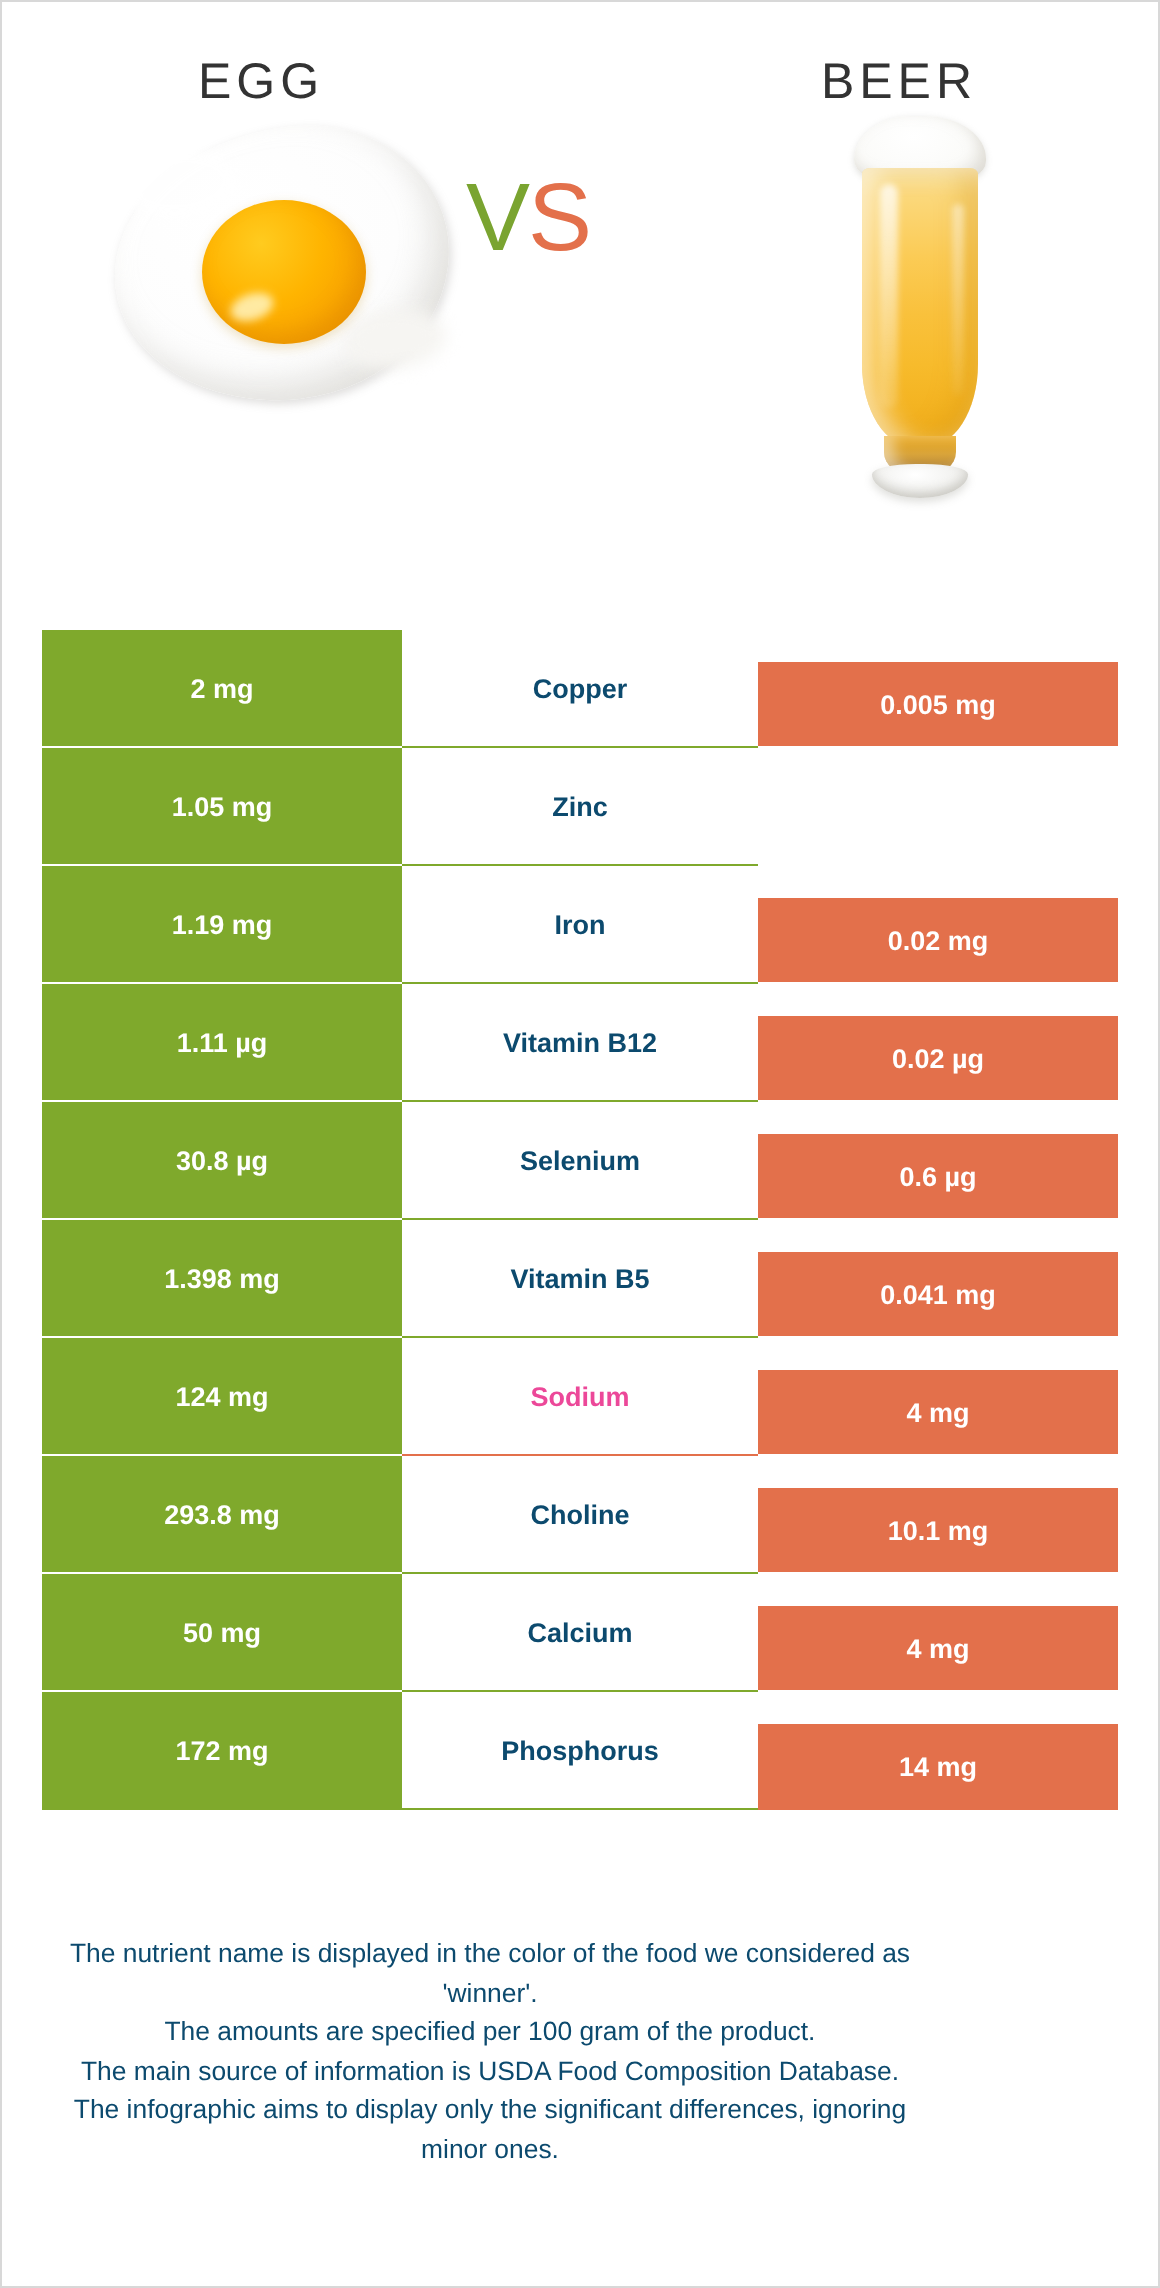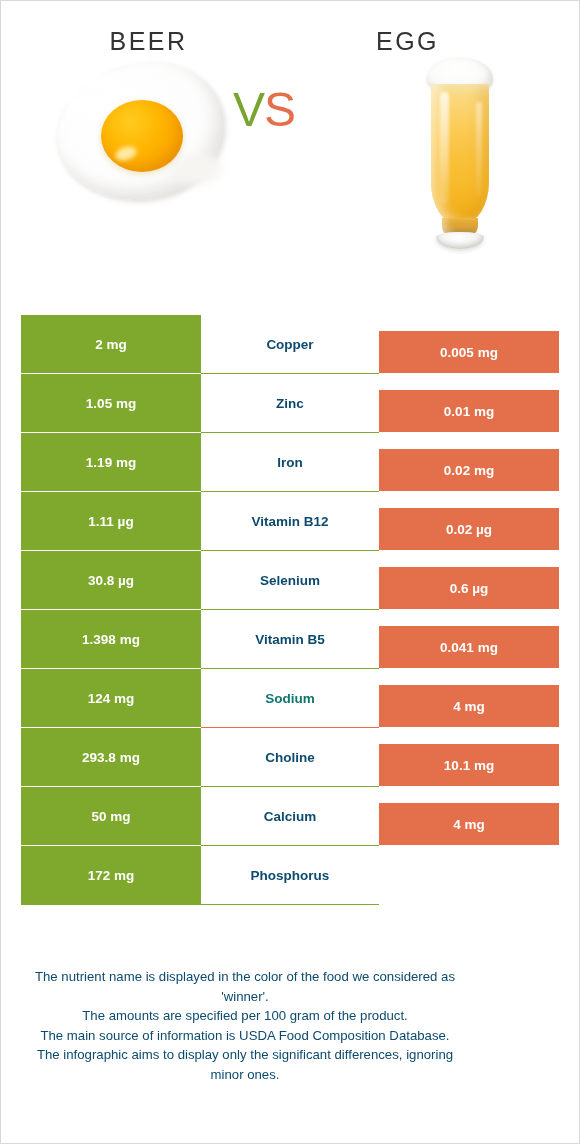--- a/index.html
+++ b/index.html
@@ -210,21 +210,21 @@
     color: #ffffff;
     font-weight: bold;
     border-bottom: 1px solid #ffffff;
   }
   .cell.mid {
     width: 178px;
     background: #ffffff;
     font-weight: bold;
   }
   .cell.mid.win-egg  { color: #0c4a6e; border-bottom: 1px solid #7fa92c; }
-  .cell.mid.win-beer { color: #0f766e; border-bottom: 1px solid #e3704b; text-align: center; }
+  .cell.mid.win-beer { color: #ec4899; border-bottom: 1px solid #e3704b; text-align: center; }
   .cell.right {
     width: 180px;
     background: #e3704b;
     color: #ffffff;
     font-weight: bold;
     border-bottom: 1px solid #ffffff;
     margin-top: 16px;
   }
   .row:last-child .cell.left,
   .row:last-child .cell.right { border-bottom: none; }
@@ -244,22 +244,22 @@
   .footer p { margin: 0; padding: 0 22px; }
 </style>
 </head>
 <body>
 
 <div id="page">
 
   <div class="hero">
 
     <div class="hero-titles">
+      <div class="hero-title left">Egg</div>
       <div class="hero-title right">Beer</div>
-      <div class="hero-title left">Egg</div>
     </div>
 
     <div class="hero-art">
 
       <div class="egg-wrap">
         <div class="egg-white"></div>
         <div class="egg-yolk"></div>
       </div>
 
       <div class="vs">
@@ -278,21 +278,20 @@
 
   <div class="table" id="nutrient-table">
       <div class="row">
         <div class="cell left">2 mg</div>
         <div class="cell mid win-egg">Copper</div>
         <div class="cell right">0.005 mg</div>
       </div>
       <div class="row">
         <div class="cell left">1.05 mg</div>
         <div class="cell mid win-egg">Zinc</div>
-        <div class="cell right">0.01 mg</div>
       </div>
       <div class="row">
         <div class="cell left">1.19 mg</div>
         <div class="cell mid win-egg">Iron</div>
         <div class="cell right">0.02 mg</div>
       </div>
       <div class="row">
         <div class="cell left">1.11 µg</div>
         <div class="cell mid win-egg">Vitamin B12</div>
         <div class="cell right">0.02 µg</div>
@@ -318,20 +317,21 @@
         <div class="cell right">10.1 mg</div>
       </div>
       <div class="row">
         <div class="cell left">50 mg</div>
         <div class="cell mid win-egg">Calcium</div>
         <div class="cell right">4 mg</div>
       </div>
       <div class="row">
         <div class="cell left">172 mg</div>
         <div class="cell mid win-egg">Phosphorus</div>
+        <div class="cell right">14 mg</div>
       </div>
     </div>
 
   <div class="footer" id="footer-notes">
       <p>The nutrient name is displayed in the color of the food we considered as 'winner'.</p>
       <p>The amounts are specified per 100 gram of the product.</p>
       <p>The main source of information is USDA Food Composition Database.</p>
       <p>The infographic aims to display only the significant differences, ignoring minor ones.</p>
     </div>
 

